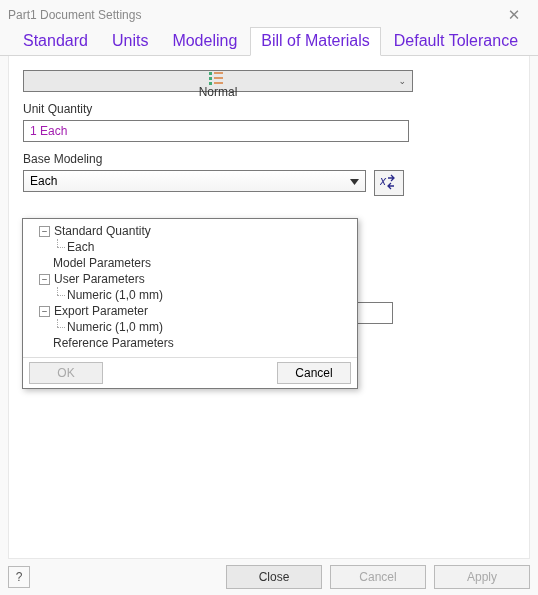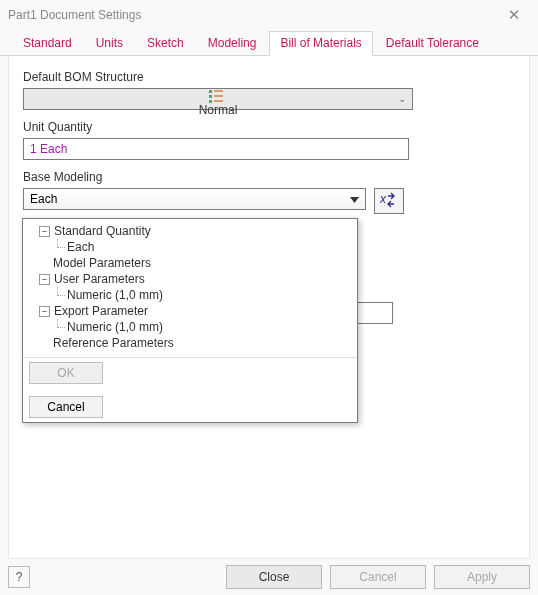--- a/index.html
+++ b/index.html
@@ -3,21 +3,21 @@
 <meta charset="utf-8">
 <style>
   * { box-sizing: border-box; font-family: "Segoe UI", Tahoma, sans-serif; }
   body { margin: 0; background: #f9f9f9; }
   .window { width: 538px; height: 595px; background: #f9f9f9; display: flex; flex-direction: column; position: relative; }
   
   .titlebar { height: 30px; display: flex; align-items: center; justify-content: space-between; padding: 0 8px; color: #888; font-size: 12px; }
   .titlebar .close-x { width: 32px; height: 24px; display: flex; align-items: center; justify-content: center; color: #888; font-size: 15px; }
   
   .tabstrip { display: flex; align-items: flex-end; border-bottom: 1px solid #d6d6d6; padding-left: 12px; height: 26px; }
-  .tab { padding: 4px 10px 5px; font-size: 12px; color: #be185d; border: 1px solid transparent; border-bottom: none; margin-right: 2px; cursor: default; }
+  .tab { padding: 4px 10px 5px; font-size: 16px; color: #6d28d9; border: 1px solid transparent; border-bottom: none; margin-right: 2px; cursor: default; }
   .tab.active { background: #ffffff; border: 1px solid #d6d6d6; border-bottom: 1px solid #ffffff; margin-bottom: -1px; }
   
   .panel { background: #ffffff; margin: 0 8px; flex: 1; padding: 14px 14px 0 14px; border-left: 1px solid #e8e8e8; border-right: 1px solid #e8e8e8; border-bottom: 1px solid #e8e8e8; position: relative; }
   .field-label { font-size: 12px; color: #333; margin-bottom: 4px; }
   .group { margin-bottom: 10px; }
   
   .dropdown-grey { height: 22px; background: #e9e9e9; border: 1px solid #7a7a7a; display: flex; align-items: center; padding: 0 6px; font-size: 12px; color: #333; position: relative; flex-direction: column; }
   .dropdown-grey .dd-icon { width: 14px; height: 14px; margin-right: 4px; }
   .dropdown-grey .chev { position: absolute; right: 6px; top: 50%; transform: translateY(-50%); font-size: 9px; color: #555; }
   
@@ -29,21 +29,21 @@
   .fx-btn { width: 30px; height: 26px; border: 1px solid #7a7a7a; background: #f4f4f4; display: flex; align-items: center; justify-content: center; font-size: 12px; color: #2a2a8a; font-style: italic; }
   
   .tree-popup { position: absolute; left: 22px; top: 218px; width: 336px; background: #fff; border: 1px solid #7a7a7a; box-shadow: 2px 2px 6px rgba(0,0,0,0.25); }
   .tree-body { padding: 4px 2px 6px; font-size: 12px; color: #333; }
   .tree-row { display: flex; align-items: center; height: 16px; line-height: 16px; white-space: nowrap; }
   .toggle { width: 11px; height: 11px; border: 1px solid #999; display: flex; align-items: center; justify-content: center; font-size: 9px; line-height: 9px; margin-right: 4px; background: #fff; color: #555; font-family: monospace; }
   .elbow { display: inline-block; width: 14px; height: 16px; position: relative; flex: 0 0 14px; }
   .elbow::before { content: ""; position: absolute; left: 4px; top: 0; height: 8px; border-left: 1px dotted #aaa; }
   .elbow::after { content: ""; position: absolute; left: 4px; top: 8px; width: 8px; border-top: 1px dotted #aaa; }
   .ind { display: inline-block; width: 14px; flex: 0 0 14px; }
-  .tree-footer { display: flex; justify-content: space-between; border-top: 1px solid #ddd; padding: 4px 6px; gap: 12px; flex-direction: column; }
+  .tree-footer { display: flex; justify-content: space-between; border-top: 1px solid #ddd; padding: 4px 6px; gap: 4px; }
   .tree-footer button { width: 74px; height: 22px; font-size: 12px; border: 1px solid #bfbfbf; background: #f3f3f3; }
   .tree-footer button.disabled { color: #a9a9a9; background: #efefef; }
   
   .behind { position: absolute; left: 14px; width: 380px; }
   .behind .text-input { width: 370px; }
   
   .dialog-footer { height: 36px; display: flex; align-items: center; padding: 0 8px; gap: 8px; }
   .help-btn { width: 22px; height: 22px; border: 1px solid #bababa; background: #f9f9f9; display: flex; align-items: center; justify-content: center; font-size: 12px; color: #555; }
   .spacer { flex: 1; }
   .dlg-btn { width: 96px; height: 24px; font-size: 12px; border: 1px solid #bababa; background: #e9e9e9; color: #333; }
@@ -59,30 +59,28 @@
   <div class="titlebar">
     <span>Part1 Document Settings</span>
     <div class="close-x">
       <span>✕</span>
     </div>
   </div>
 
   <div class="tabstrip">
     <div class="tab">Standard</div>
     <div class="tab">Units</div>
-    <div class="tab">Sketch</div>
     <div class="tab">Modeling</div>
     <div class="tab active">Bill of Materials</div>
     <div class="tab">Default Tolerance</div>
   </div>
 
   <div class="panel">
 
     <div class="group">
-      <div class="field-label">Default BOM Structure</div>
       <div class="dropdown-grey w-390">
         <span class="dd-icon">
           <svg width="14" height="14" viewBox="0 0 14 14">
             <rect x="0" y="1" width="3" height="3" fill="#4a7"></rect>
             <rect x="5" y="1" width="9" height="2" fill="#d96"></rect>
             <rect x="0" y="6" width="3" height="3" fill="#4a7"></rect>
             <rect x="5" y="6" width="9" height="2" fill="#d96"></rect>
             <rect x="0" y="11" width="3" height="3" fill="#4a7"></rect>
             <rect x="5" y="11" width="9" height="2" fill="#d96"></rect>
           </svg>

